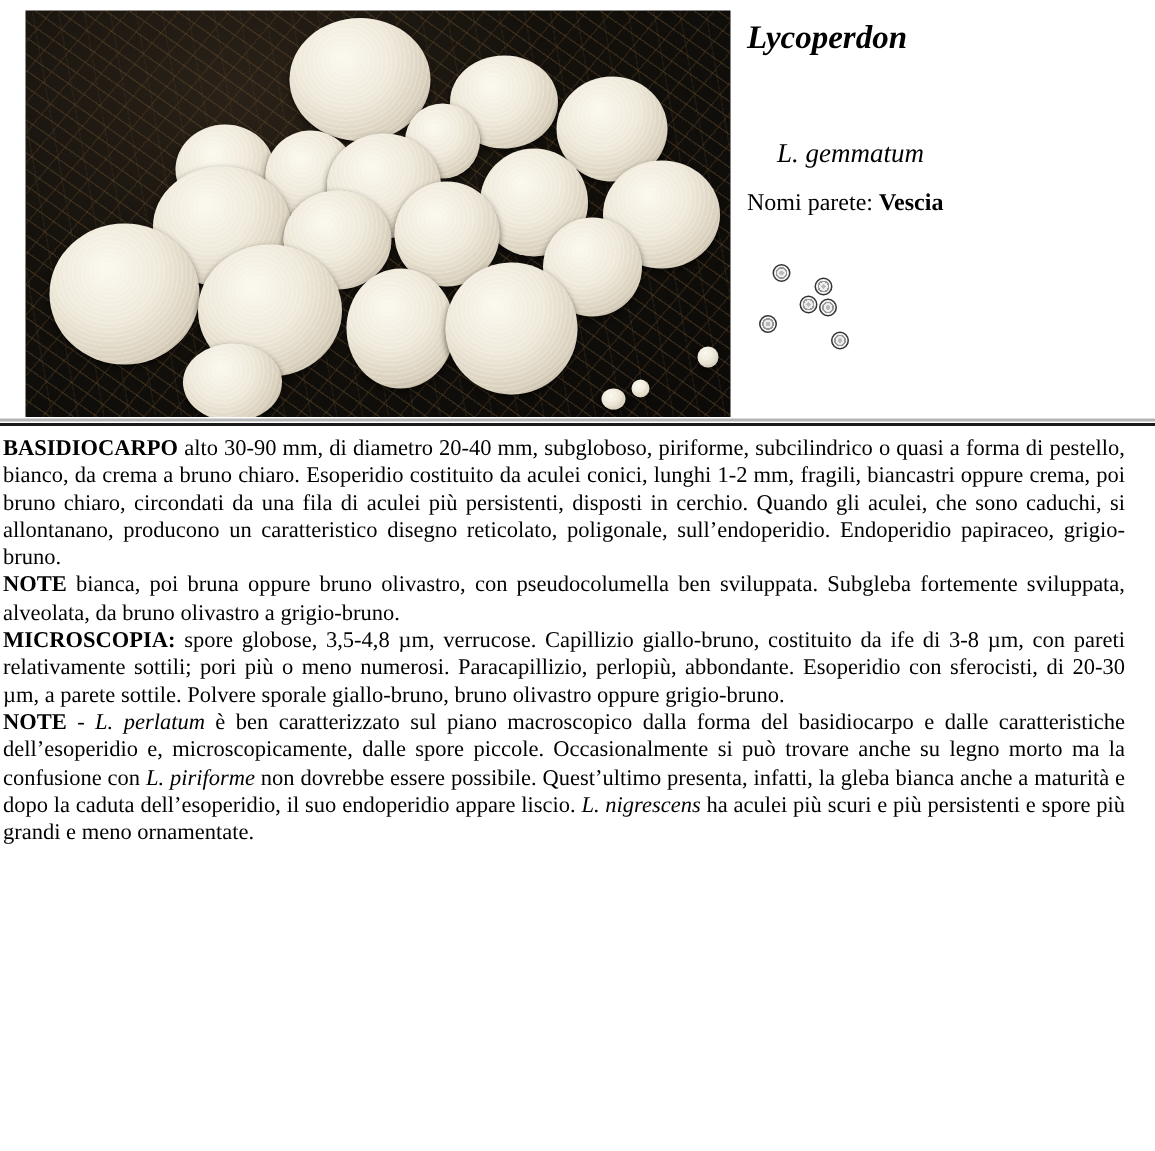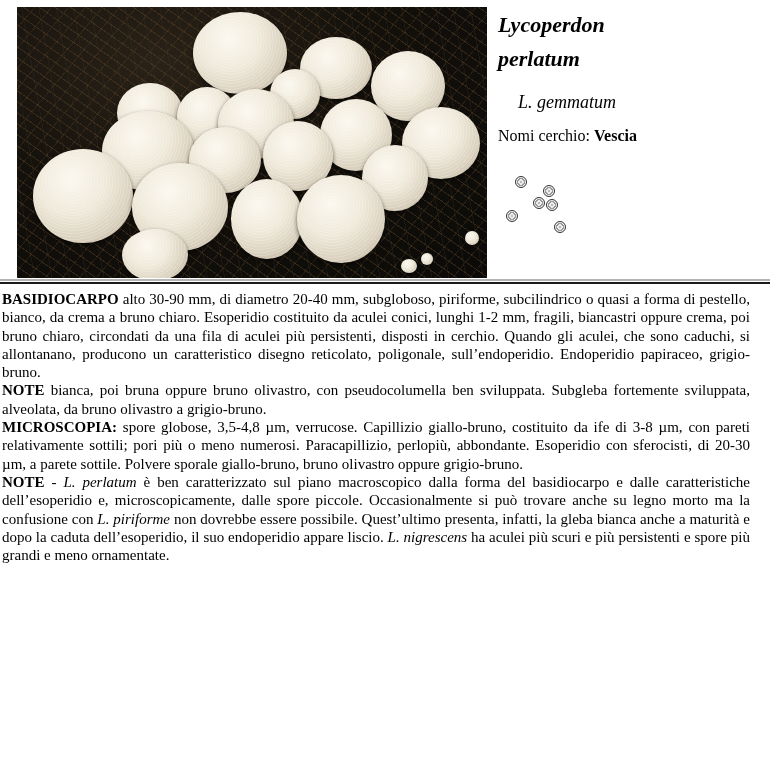--- a/index.html
+++ b/index.html
@@ -62,27 +62,26 @@
   <div class="ball" style="left:214px;top:172px;width:72px;height:80px;"></div>
   <div class="ball" style="left:280px;top:168px;width:88px;height:88px;"></div>
   <div class="ball" style="left:105px;top:222px;width:66px;height:52px;"></div>
   <div class="ball" style="left:384px;top:252px;width:16px;height:14px;"></div>
   <div class="ball" style="left:404px;top:246px;width:12px;height:12px;"></div>
   <div class="ball" style="left:448px;top:224px;width:14px;height:14px;"></div>
 </div>
 
 <h1 class="title">
   <span>Lycoperdon</span><br>
-  <span>perlatum</span>
 </h1>
 
 <div class="synonym">L. gemmatum</div>
 
 <div class="common">
-  <span>Nomi cerchio: </span><b>Vescia</b>
+  <span>Nomi parete: </span><b>Vescia</b>
 </div>
 
 <div class="spores">
   <div class="spore" style="left:15px;top:6px;"></div>
   <div class="spore" style="left:43px;top:15px;"></div>
   <div class="spore" style="left:33px;top:27px;"></div>
   <div class="spore" style="left:46px;top:29px;"></div>
   <div class="spore" style="left:6px;top:40px;"></div>
   <div class="spore" style="left:54px;top:51px;"></div>
 </div>

